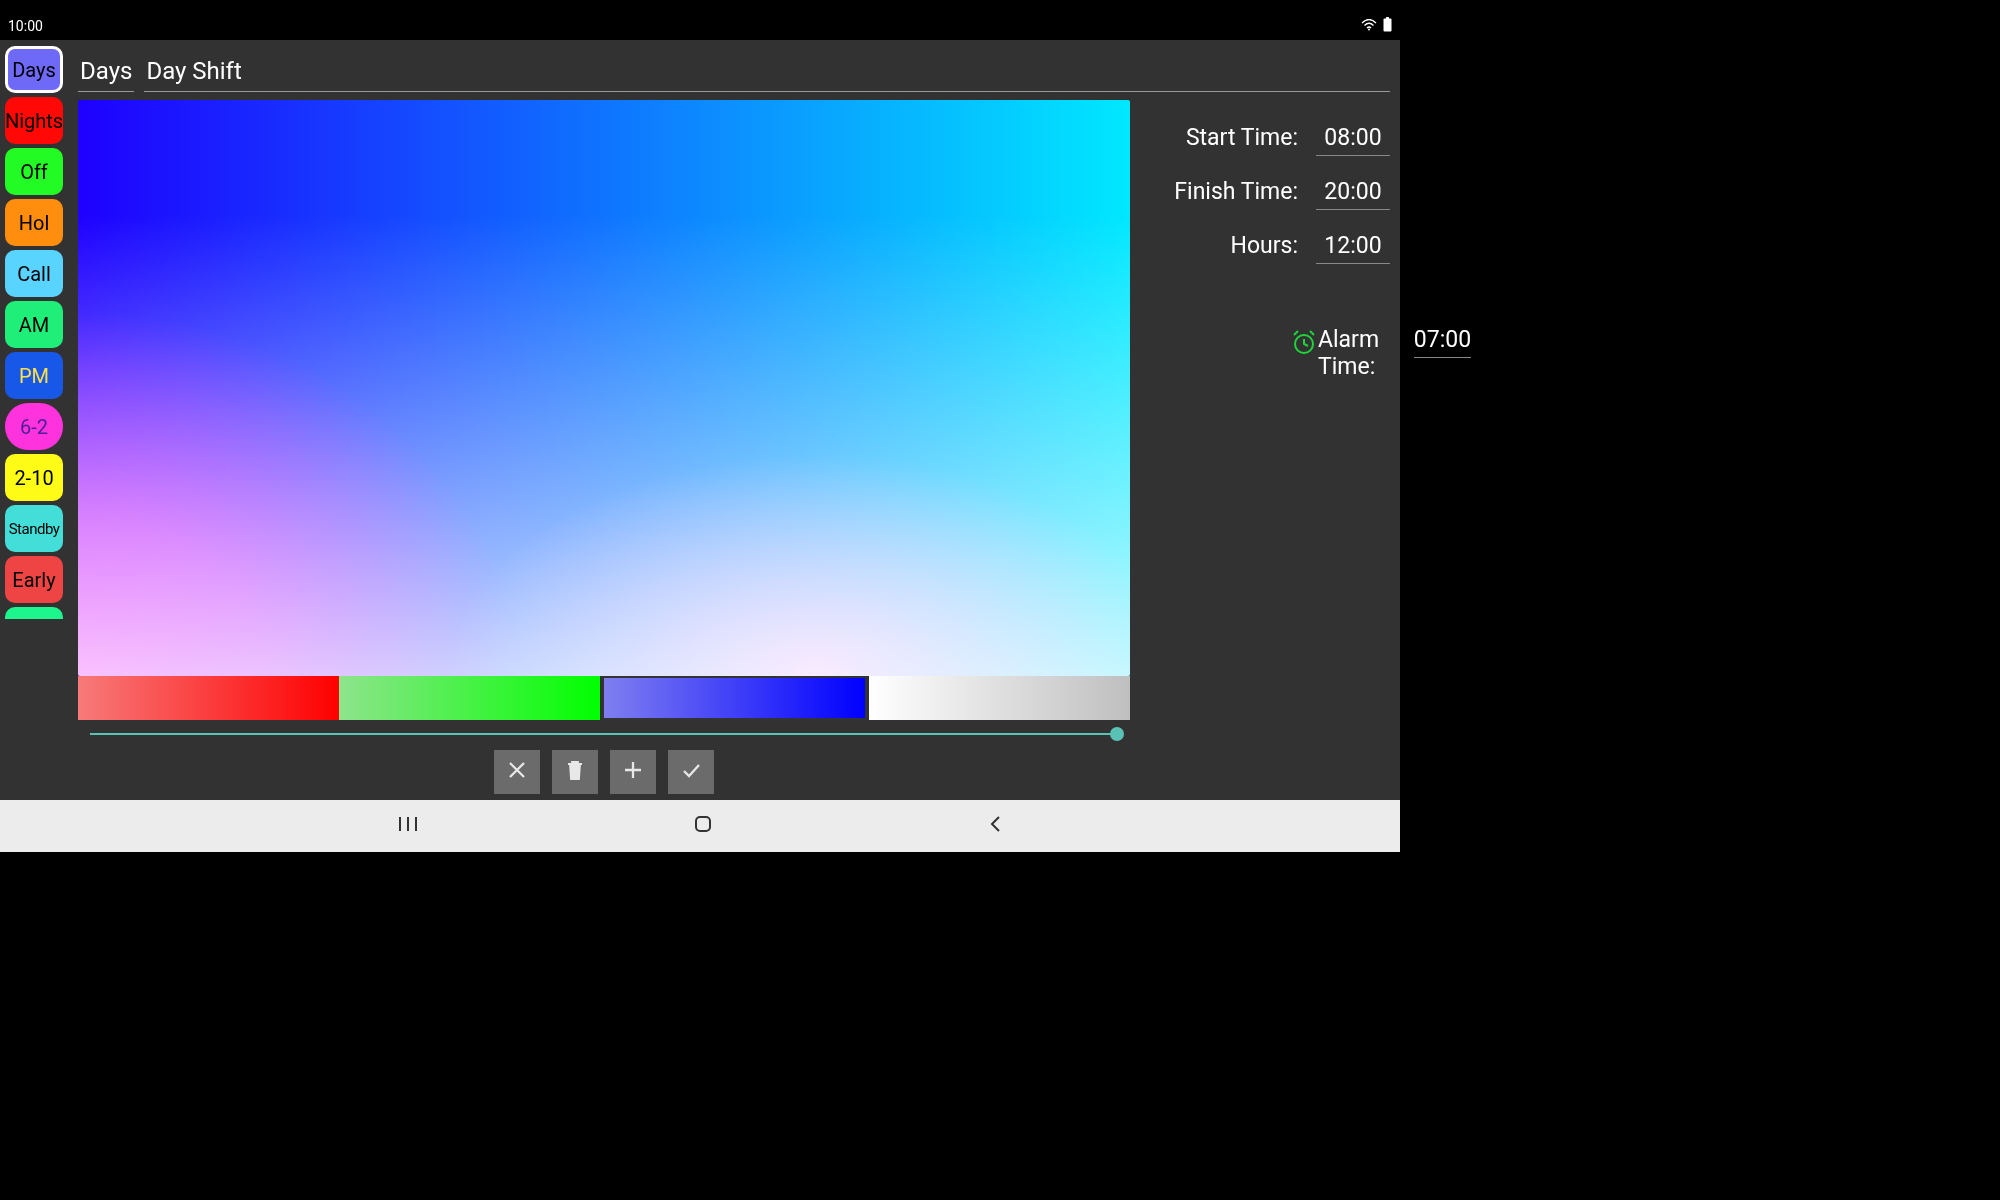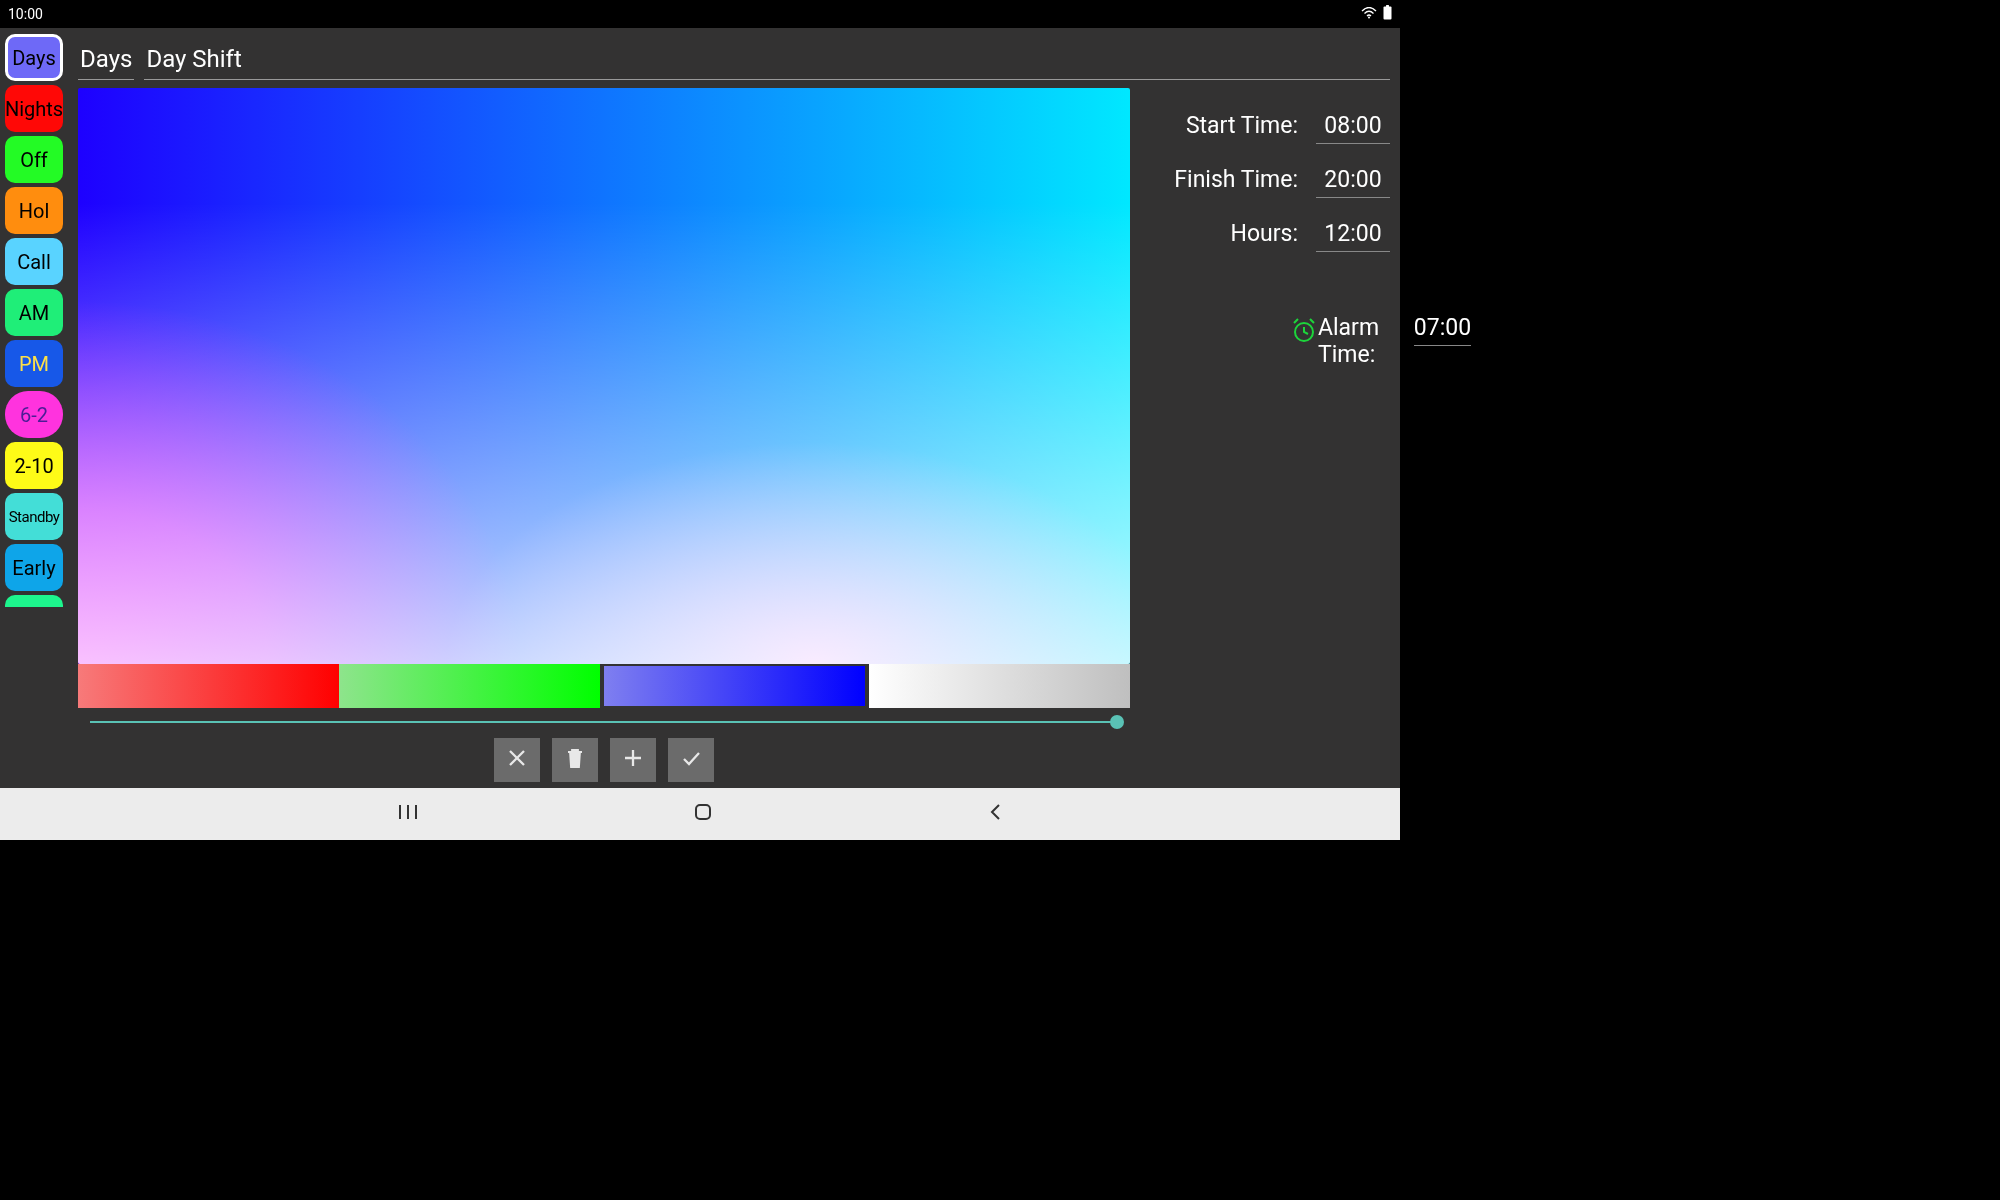--- a/index.html
+++ b/index.html
@@ -1,40 +1,40 @@
 <!DOCTYPE html>
 <html><head>
 <meta charset="utf-8">
 <style>
   * { box-sizing: border-box; margin: 0; padding: 0; }
   html, body { width: 100%; height: 100%; background: #000; font-family: Roboto, Arial, sans-serif; overflow: hidden; }
   .screen { width: 1400px; height: 840px; position: relative; background: #000; }
 
   
-  .status-bar { height: 28px; background: #000; color: #fff; display: flex; align-items: center; justify-content: space-between; padding: 0 8px; font-size: 14px; }
+  .status-bar { height: 28px; background: #000; color: #fff; display: flex; align-items: center; justify-content: space-between; padding: 0 8px; font-size: 14px; margin-top: 12px; }
   .status-right { display: flex; align-items: center; gap: 6px; }
 
   
   .app-area { position: absolute; top: 28px; left: 0; right: 0; bottom: 52px; background: #333232; display: flex; }
 
   
   .sidebar { width: 68px; padding: 6px 4px; display: flex; flex-direction: column; gap: 4px; align-items: center; flex-shrink: 0; }
   .shift-pill { width: 58px; height: 47px; border-radius: 10px; display: flex; align-items: center; justify-content: center; font-size: 20px; font-weight: 400; cursor: pointer; }
   .shift-pill.selected { border: 3px solid #fff; }
   .pill-days   { background: #6e69f7; color: #000; }
   .pill-nights { background: #ff0806; color: #000; }
   .pill-off    { background: #23fb25; color: #000; }
   .pill-hol    { background: #ff8d0e; color: #000; }
   .pill-call   { background: #59d3ff; color: #000; }
   .pill-am     { background: #1fee78; color: #000; }
   .pill-pm     { background: #1758e8; color: #fde047; }
   .pill-62     { background: #ff33de; color: #4c1d95; border-radius: 23px; }
   .pill-210    { background: #fefb17; color: #000; justify-content: center; }
   .pill-stdby  { background: #43ded7; color: #000; font-size: 15px; letter-spacing: -0.5px;}
-  .pill-early  { background: #0ea5e9; color: #000; }
+  .pill-early  { background: #ef4444; color: #000; }
   .shift-pill.partial { height: 12px; margin-bottom: -10px; background: #1df58d; border-radius: 10px 10px 0 0;}
 
   
   .main-col { flex: 1; display: flex; flex-direction: column; padding: 6px 10px 4px 10px; position: relative; }
 
   
   .header-row { display: flex; align-items: flex-end; gap: 10px; height: 46px; }
   .uinput { color: #fff; font-size: 24px; border-bottom: 1px solid #999; padding: 4px 2px 6px 2px; background: transparent; }
   .uinput.short { flex: 0 0 54px; }
   .uinput.long  { flex: 1; }

